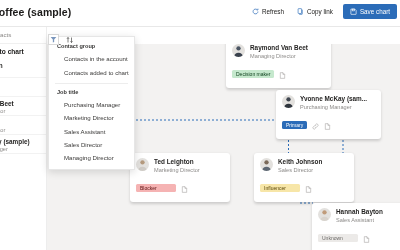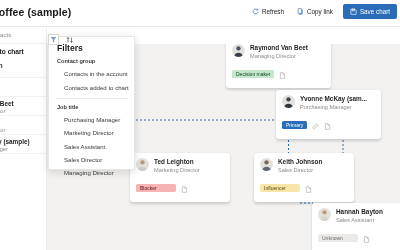--- a/index.html
+++ b/index.html
@@ -387,21 +387,20 @@
     </span>
     <span class="ficon">
       <svg width="8" height="8" viewBox="0 0 16 16" fill="none" stroke="#3b3a39" stroke-width="1.3">
         <path d="M4 13V3M4 3 2 5.5M4 3l2 2.5"></path>
         <path d="M11 3v10M11 13l-2-2.5M11 13l2-2.5"></path>
       </svg>
     </span>
   </div>
 
   <div class="filters-panel">
-    <div class="filters-head">Filters</div>
 
     <div class="filters-group-label">Contact group</div>
     <div class="filters-opt">Contacts in the account</div>
     <div class="filters-opt">Contacts added to chart</div>
 
     <div class="filters-divider"></div>
 
     <div class="filters-group-label">Job title</div>
     <div class="filters-opt">Purchasing Manager</div>
     <div class="filters-opt">Marketing Director</div>

